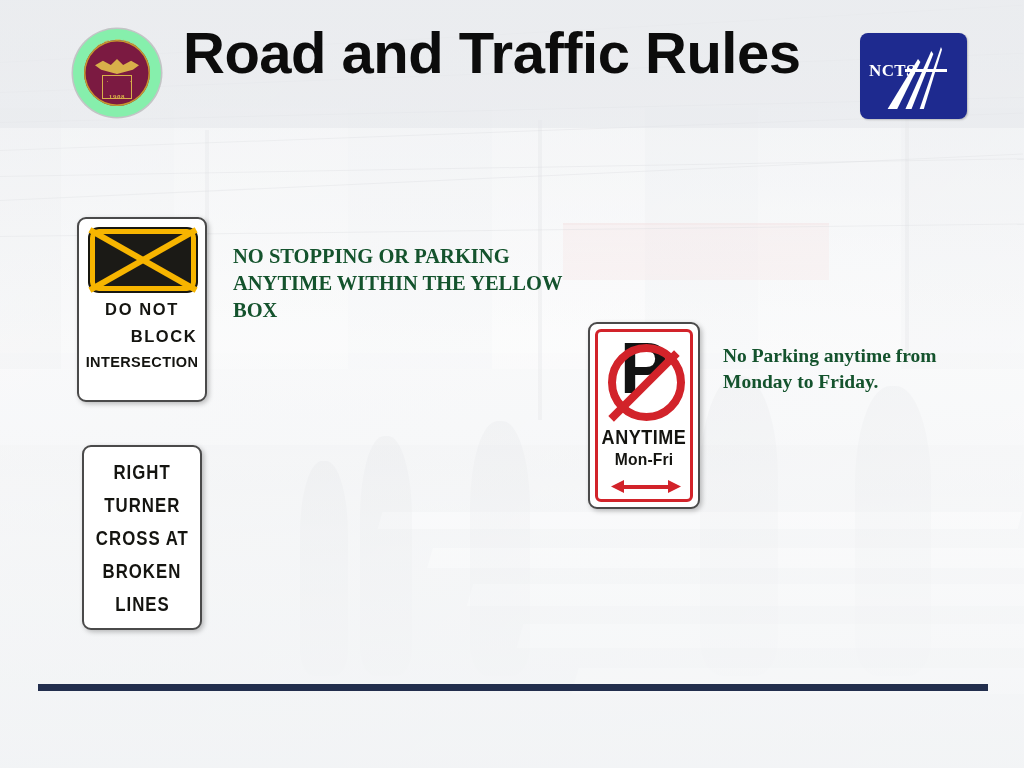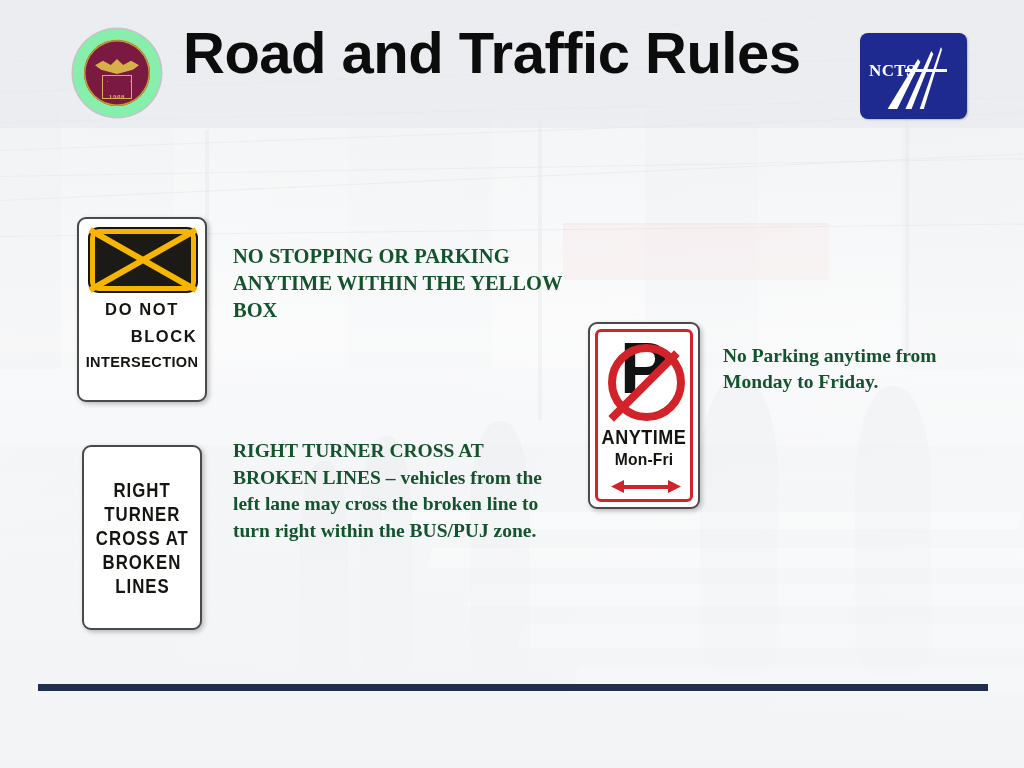--- a/index.html
+++ b/index.html
@@ -178,21 +178,21 @@
   }
   #sign-dnb .l1 { font-size:16.5px; letter-spacing:1.6px; margin-bottom:8px; }
   #sign-dnb .l2 { font-size:16.5px; letter-spacing:1.6px; margin-bottom:8px;padding-left:44px; }
   #sign-dnb .l3 { font-size:14.5px; letter-spacing:.4px; }
 
   
   #sign-rt { left:82px; top:417px; width:120px; height:185px; }
   #sign-rt .stack {
     position:absolute; inset:0;
     display:flex; flex-direction:column; justify-content:center; align-items:center;
-    gap:4px;
+    gap:13px;
     padding: 4px 6px;
   }
   #sign-rt .l {
     font-size:20px; font-weight:bold; color:#141410;
     letter-spacing:1.2px; line-height:1;
     font-family:"Liberation Sans Narrow","Liberation Sans",sans-serif;
     transform: scaleX(.84); transform-origin:center;
     white-space:nowrap;
   }
 
@@ -349,21 +349,20 @@
   <div class="sign" id="sign-rt">
     <div class="stack">
       <span class="l">RIGHT</span>
       <span class="l">TURNER</span>
       <span class="l">CROSS AT</span>
       <span class="l">BROKEN</span>
       <span class="l">LINES</span>
     </div>
   </div>
 
-  <div class="caption" id="cap-rightturner">RIGHT TURNER CROSS AT BROKEN LINES – vehicles from the left lane may cross the broken line to turn right within the BUS/PUJ zone.</div>
 
   <div class="sign" id="sign-np">
     <div class="inner-frame"></div>
     <div class="pchar">P</div>
     <div class="circle"></div>
     <div class="slash"></div>
     <div class="anytime">ANYTIME</div>
     <div class="monfri">Mon-Fri</div>
     <div class="arrow">
       <div class="bar"></div>

